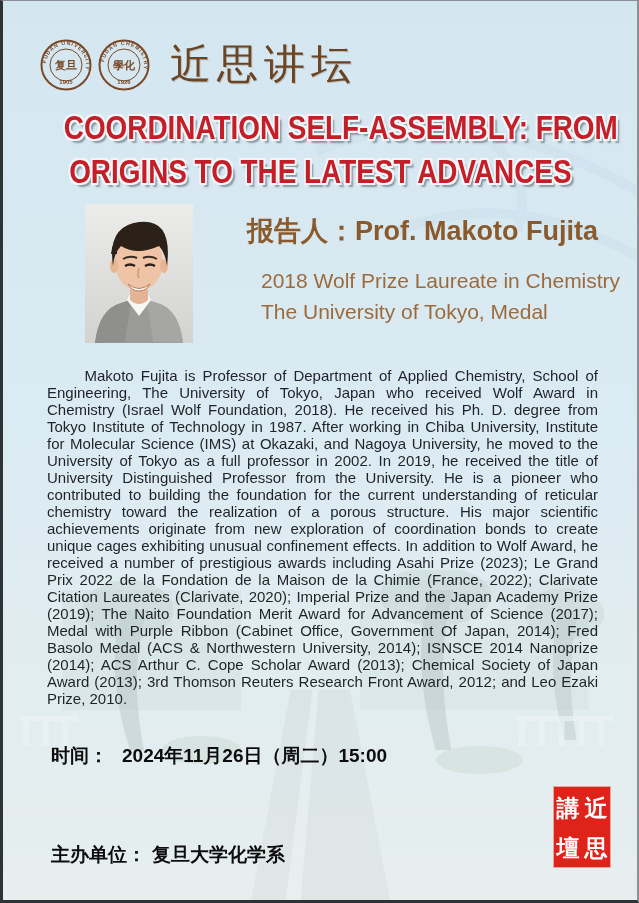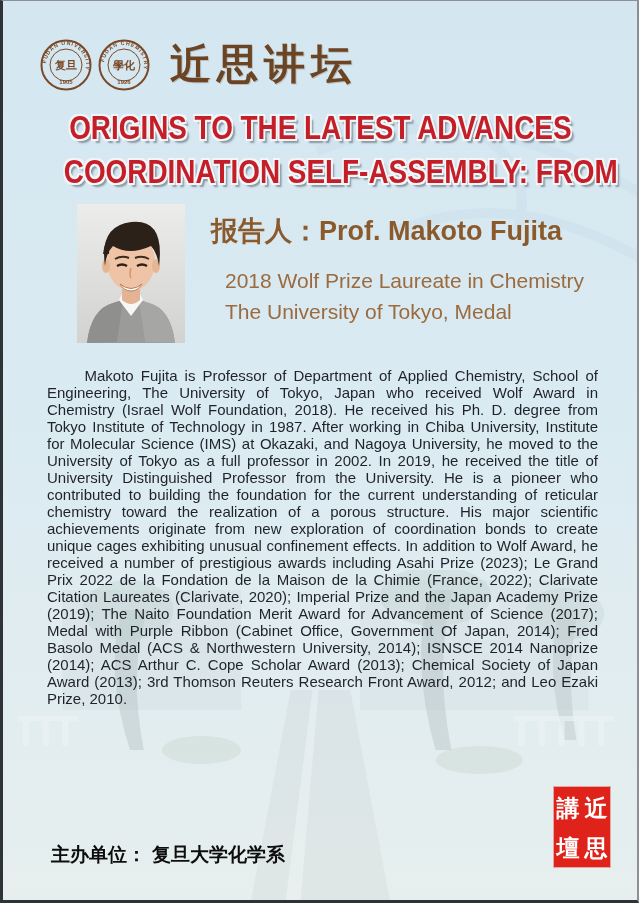--- a/index.html
+++ b/index.html
@@ -20,40 +20,40 @@
     overflow:hidden;
   }
   
   .watermark{position:absolute;left:0;bottom:0;width:100%;height:330px;opacity:.30;pointer-events:none;}
   .swirl{position:absolute;top:90px;right:0;width:360px;height:300px;opacity:.45;pointer-events:none;}
   
   .header{position:absolute;top:36px;left:37px;display:flex;align-items:center;gap:6px;}
   .seal-circle{width:52px;height:52px;}
   .calligraphy{
     margin-left:14px;
-    font-size:41px;font-weight:bold;color:#6b4423;
+    font-size:41px;font-weight:normal;color:#6b4423;
     font-family:"DejaVu Serif", serif;
     letter-spacing:6px;white-space:nowrap;
     text-shadow:1px 1px 0 rgba(107,68,35,.25);
   }
   
   .title-block{position:absolute;top:104px;left:0;width:100%;text-align:center;}
   .title-line{
     display:inline-block;
     transform:scaleX(.82);
     font-size:34px;font-weight:bold;letter-spacing:0px;
     color:#c41f28;
     line-height:44px;white-space:nowrap;
     text-shadow:
       -2px -2px 0 #f2f6f8, 2px -2px 0 #f2f6f8,
       -2px  2px 0 #f2f6f8, 2px  2px 0 #f2f6f8,
        4px  4px 2px rgba(110,125,135,.75);
   }
   
-  .speaker{position:absolute;top:203px;left:74px;display:flex;}
+  .speaker{position:absolute;top:203px;left:82px;display:flex;gap:28px;}
   .photo{width:108px;height:139px;display:block;flex:0 0 auto;}
   .speaker-info{margin-left:26px;padding-top:9px;}
   .speaker-name{
     font-size:27px;font-weight:bold;color:#8a5a2c;white-space:nowrap;
   }
   .speaker-sub{
     margin-top:16px;
     font-size:21px;color:#9c6b3d;line-height:31px;white-space:nowrap;margin-left:14px;
   }
   
@@ -147,22 +147,22 @@
       <text font-size="5.2" fill="#7a4a28" font-weight="bold" letter-spacing="1">
         <textPath href="#arc-c" startOffset="27%">FUDAN CHEMISTRY</textPath>
       </text>
       <text x="26" y="30" font-size="11" fill="#7a4a28" font-weight="bold" text-anchor="middle">學化</text>
       <text x="26" y="45" font-size="6" fill="#7a4a28" font-weight="bold" text-anchor="middle">1926</text>
     </svg>
     <div class="calligraphy">近思讲坛</div>
   </div>
 
   <div class="title-block">
+    <div><span class="title-line">COORDINATION SELF-ASSEMBLY: FROM</span></div>
     <div><span class="title-line">ORIGINS TO THE LATEST ADVANCES</span></div>
-    <div><span class="title-line">COORDINATION SELF-ASSEMBLY: FROM</span></div>
   </div>
 
   <div class="speaker">
     <svg class="photo" viewBox="0 0 108 139">
       <rect width="108" height="139" fill="#e2e2e0"></rect>
       <rect width="108" height="139" fill="url(#pg)"></rect>
       <defs>
         <linearGradient id="pg" x1="0" y1="0" x2="0" y2="1">
           <stop offset="0" stop-color="#ececea"></stop>
             <stop offset="1" stop-color="#d2d3d1"></stop>
@@ -198,20 +198,23 @@
       <div class="speaker-sub">
         <div>2018 Wolf Prize Laureate in Chemistry</div>
         <div>The University of Tokyo, Medal</div>
       </div>
     </div>
   </div>
 
   <p class="bio">Makoto Fujita is Professor of Department of Applied Chemistry, School of Engineering, The University of Tokyo, Japan who received Wolf Award in Chemistry (Israel Wolf Foundation, 2018). He received his Ph. D. degree from Tokyo Institute of Technology in 1987. After working in Chiba University, Institute for Molecular Science (IMS) at Okazaki, and Nagoya University, he moved to the University of Tokyo as a full professor in 2002. In 2019, he received the title of University Distinguished Professor from the University. He is a pioneer who contributed to building the foundation for the current understanding of reticular chemistry toward the realization of a porous structure. His major scientific achievements originate from new exploration of coordination bonds to create unique cages exhibiting unusual confinement effects. In addition to Wolf Award, he received a number of prestigious awards including Asahi Prize (2023); Le Grand Prix 2022 de la Fondation de la Maison de la Chimie (France, 2022); Clarivate Citation Laureates (Clarivate, 2020); Imperial Prize and the Japan Academy Prize (2019); The Naito Foundation Merit Award for Advancement of Science (2017); Medal with Purple Ribbon (Cabinet Office, Government Of Japan, 2014); Fred Basolo Medal (ACS &amp; Northwestern University, 2014); ISNSCE 2014 Nanoprize (2014); ACS Arthur C. Cope Scholar Award (2013); Chemical Society of Japan Award (2013); 3rd Thomson Reuters Research Front Award, 2012; and Leo Ezaki Prize, 2010.</p>
 
   <div class="details">
+    <div class="detail-row">
+      <span class="detail-label">时间：</span><span>2024年11月26日（周二）15:00</span>
+    </div>
   </div>
 
   <div class="orgs">
     <div class="org-row">
       <span class="org-label">主办单位：</span><span>复旦大学化学系</span>
     </div>
   </div>
 
   <div class="stamp">
     <span>講</span>

